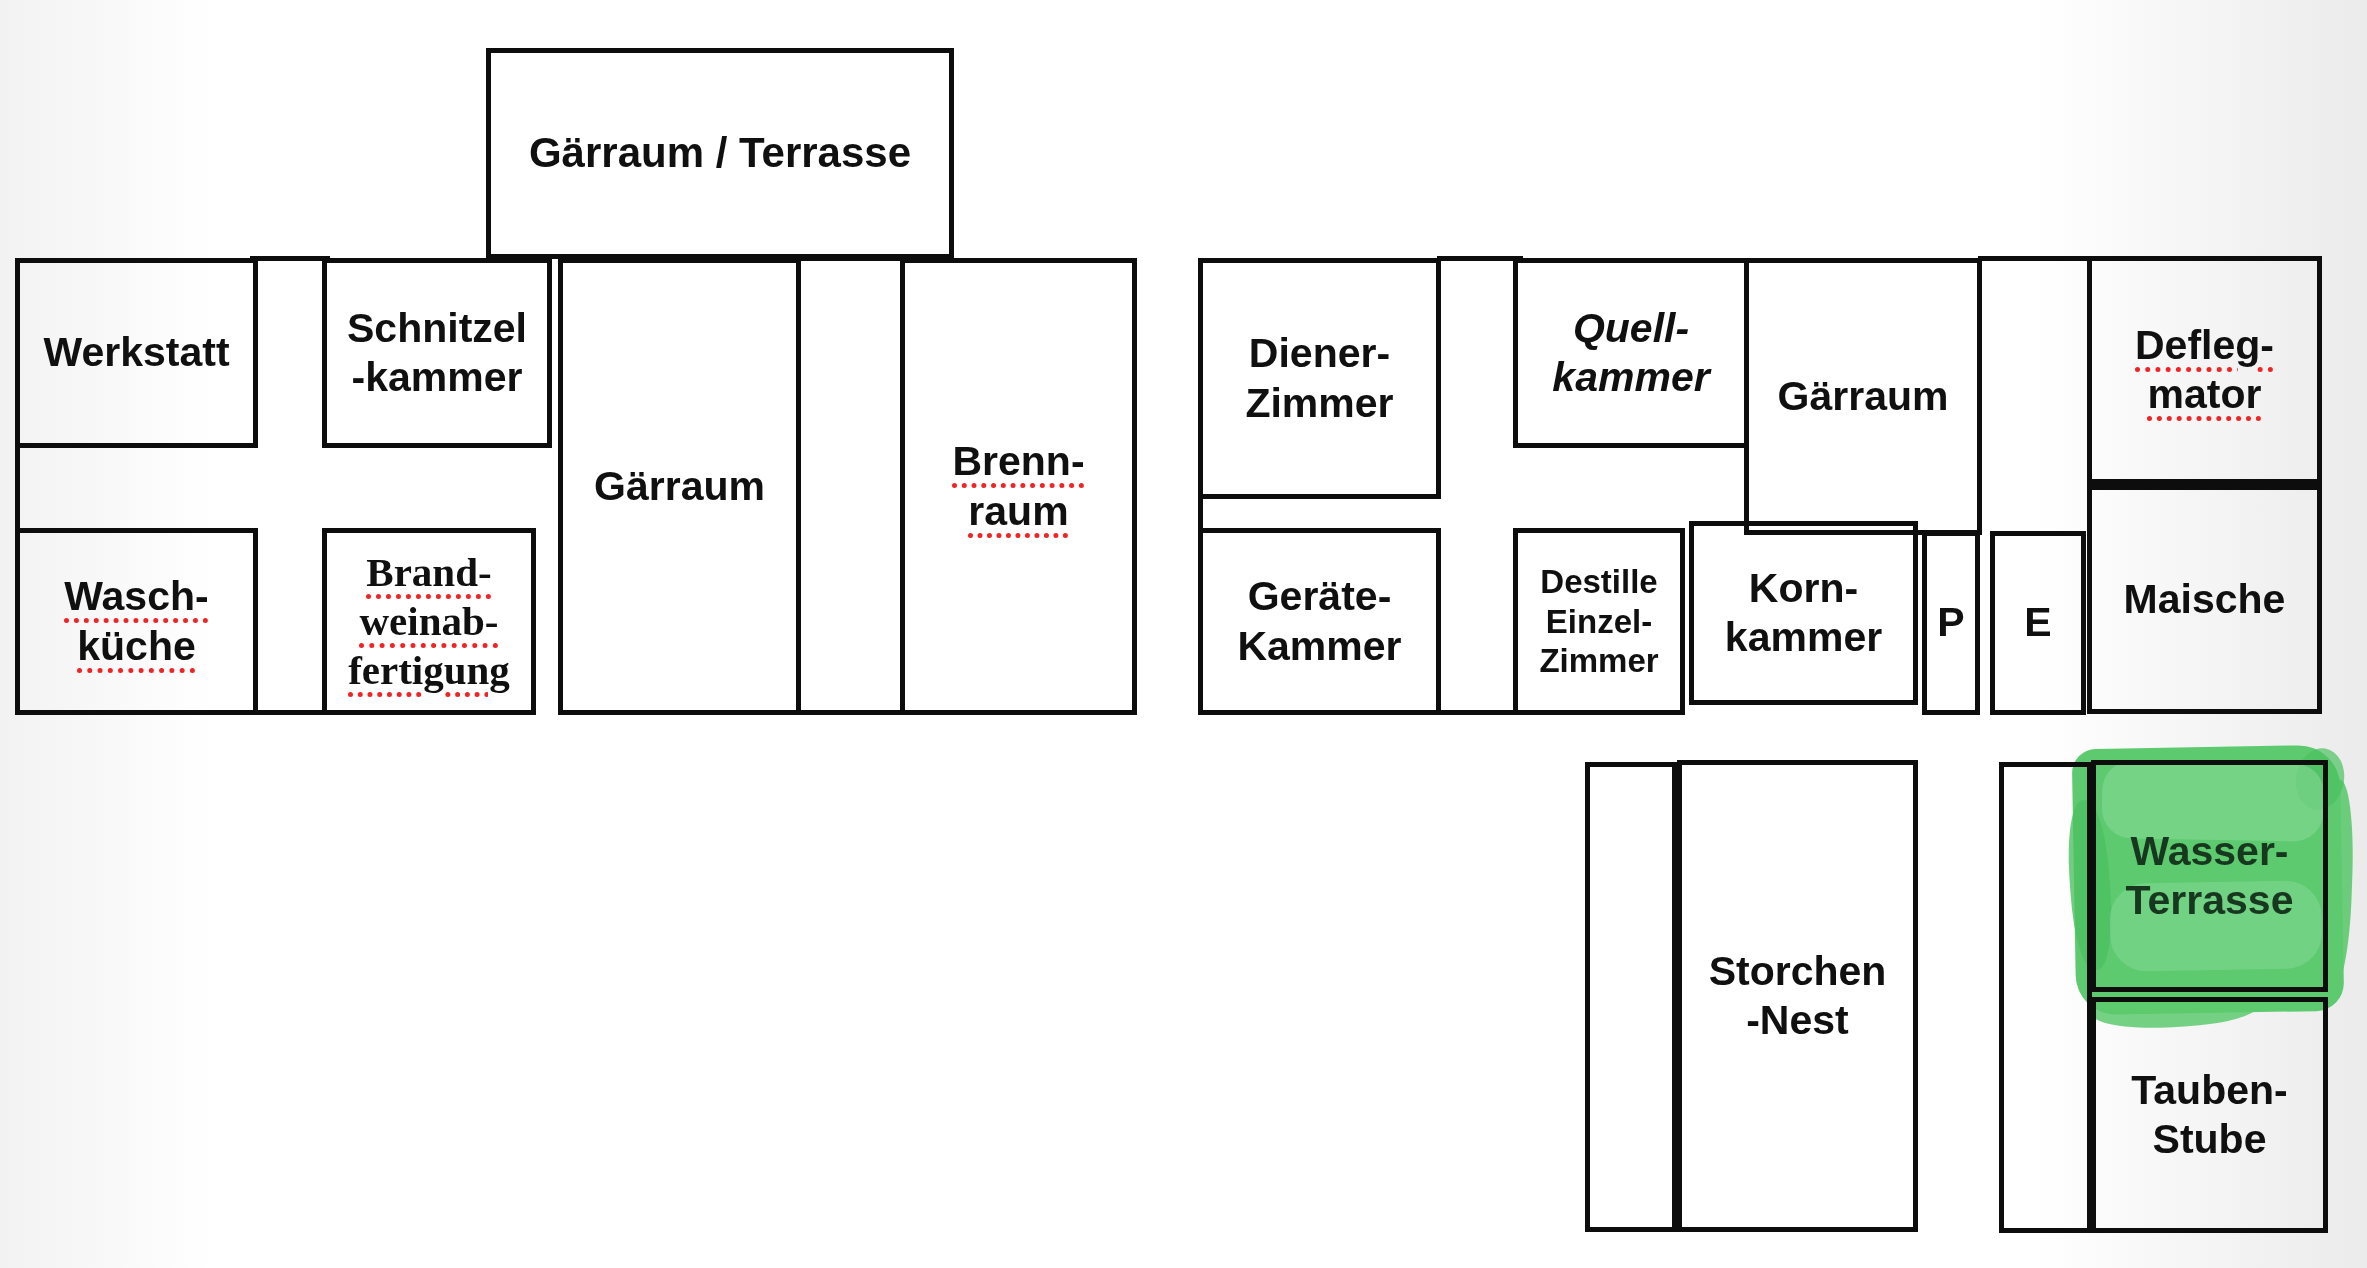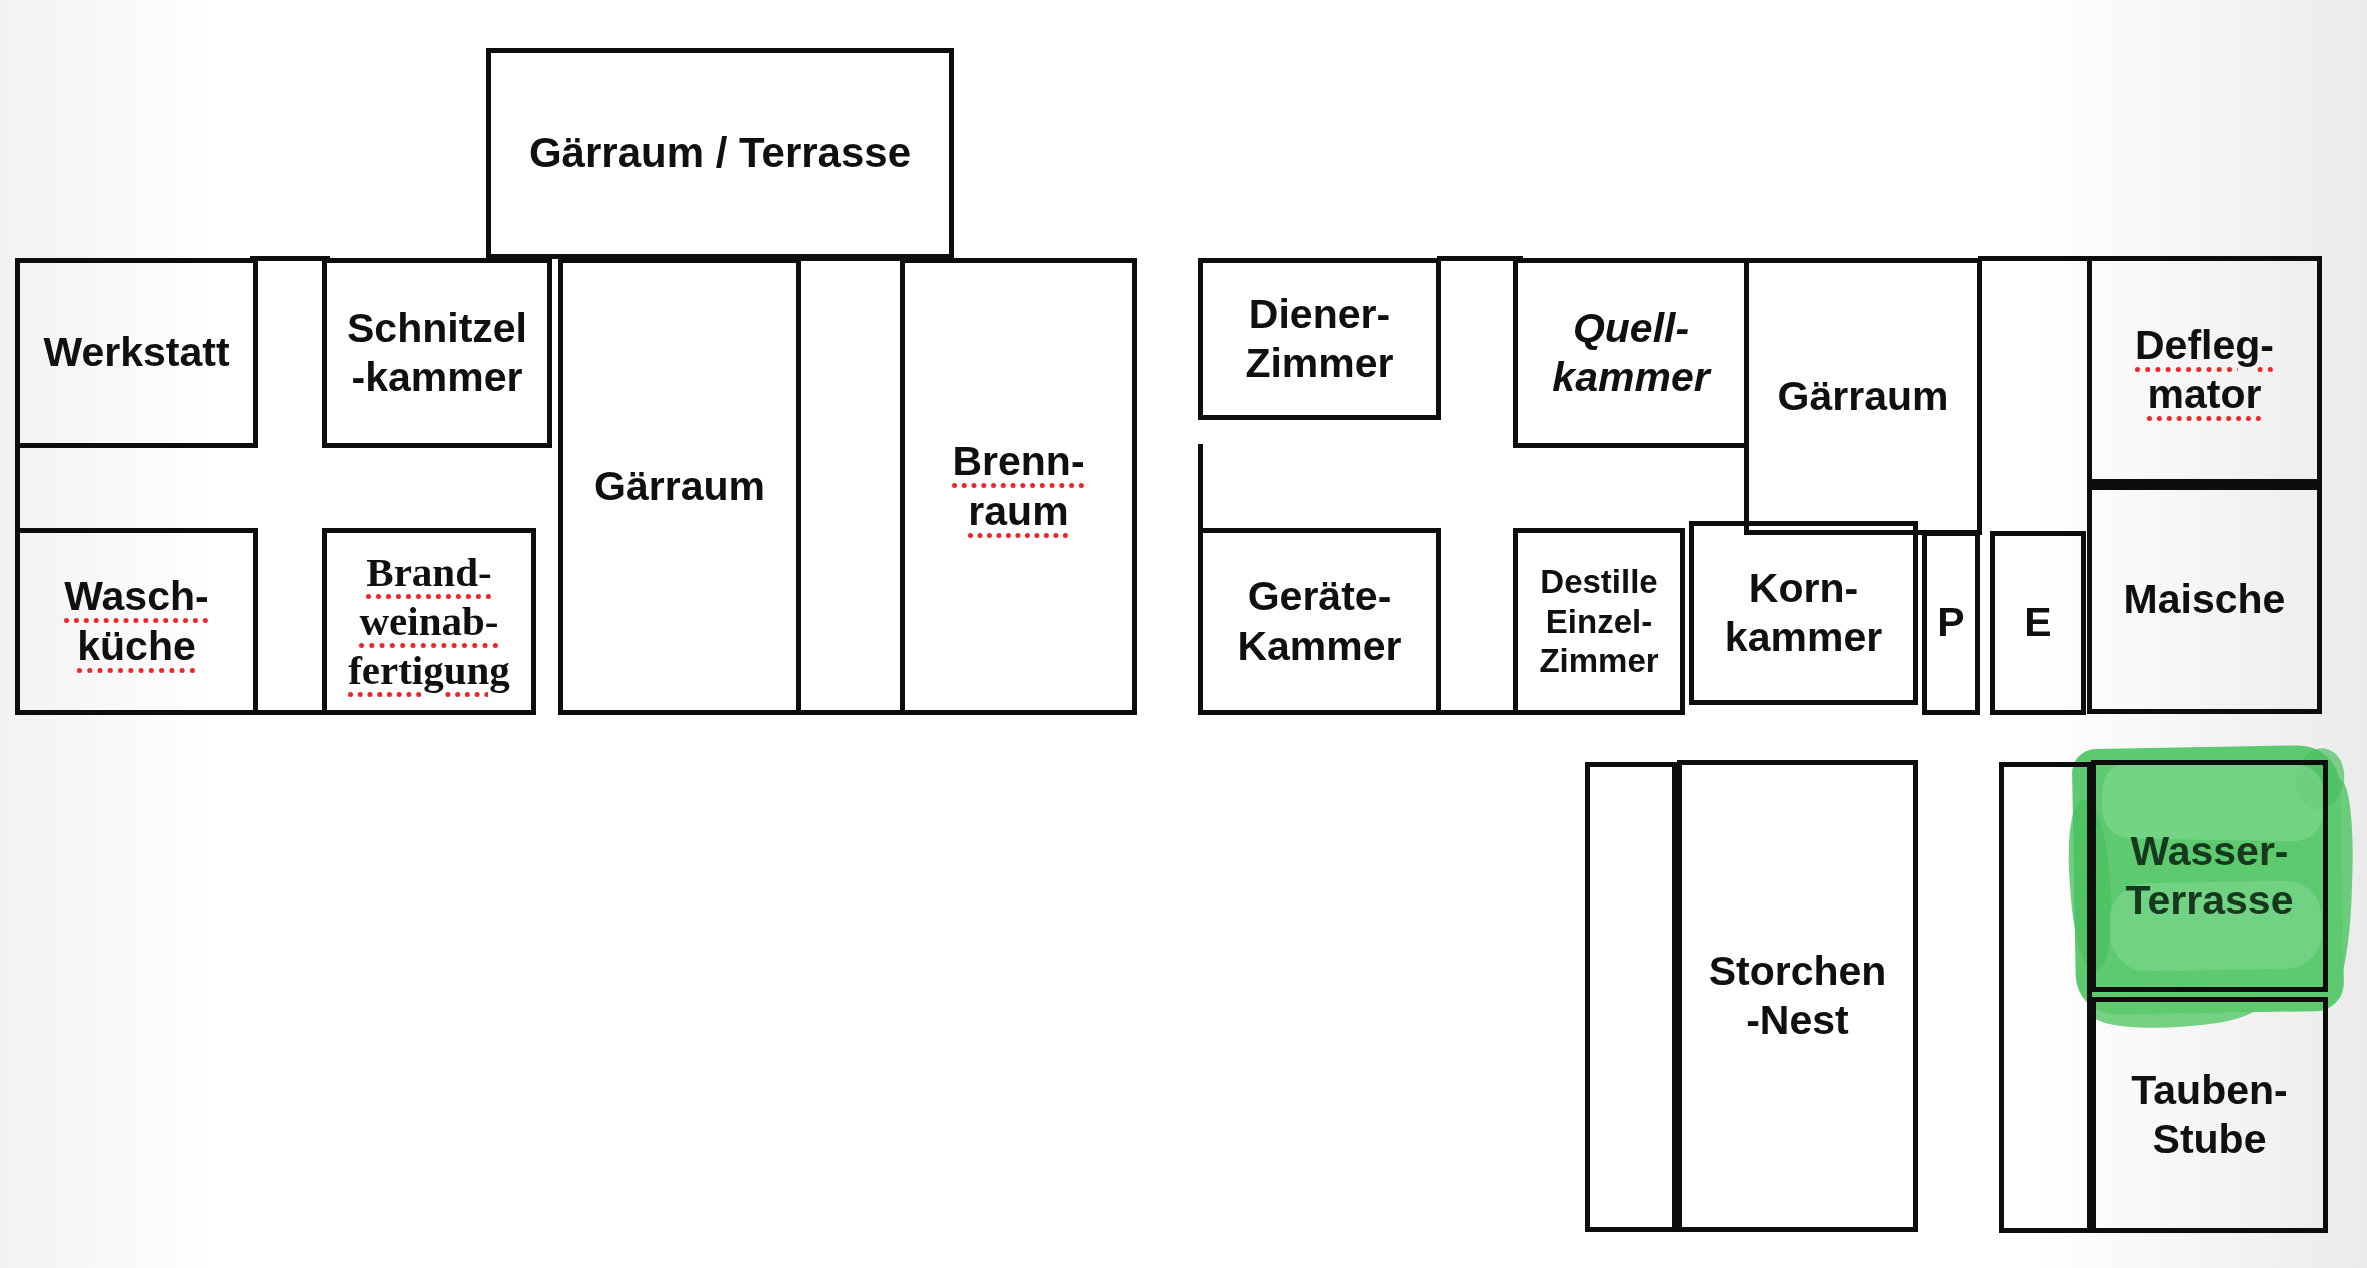--- a/index.html
+++ b/index.html
@@ -102,21 +102,21 @@
         <span class="line">küche</span>
       </div>
     </div>
     <div class="room" style="left: 322px; top: 528px; width: 214px; height: 187px; font-family: Liberation Serif, serif;">
       <div class="label sq" style="font-size: 41px;">
         <span class="line">Brand-</span>
         <span class="line">weinab-</span>
         <span class="line">fertigung</span>
       </div>
     </div>
-    <div class="room" style="left: 1198px; top: 258px; width: 243px; height: 162px;">
+    <div class="room" style="left: 1198px; top: 258px; width: 243px; height: 241px;">
       <div class="label" style="font-size: 41px;">
         <span class="line">Diener-</span>
         <span class="line">Zimmer</span>
       </div>
     </div>
     <div class="room" style="left: 1513px; top: 258px; width: 236px; height: 190px; font-style: italic;">
       <div class="label" style="font-size: 41px;">
         <span class="line">Quell-</span>
         <span class="line">kammer</span>
       </div>

